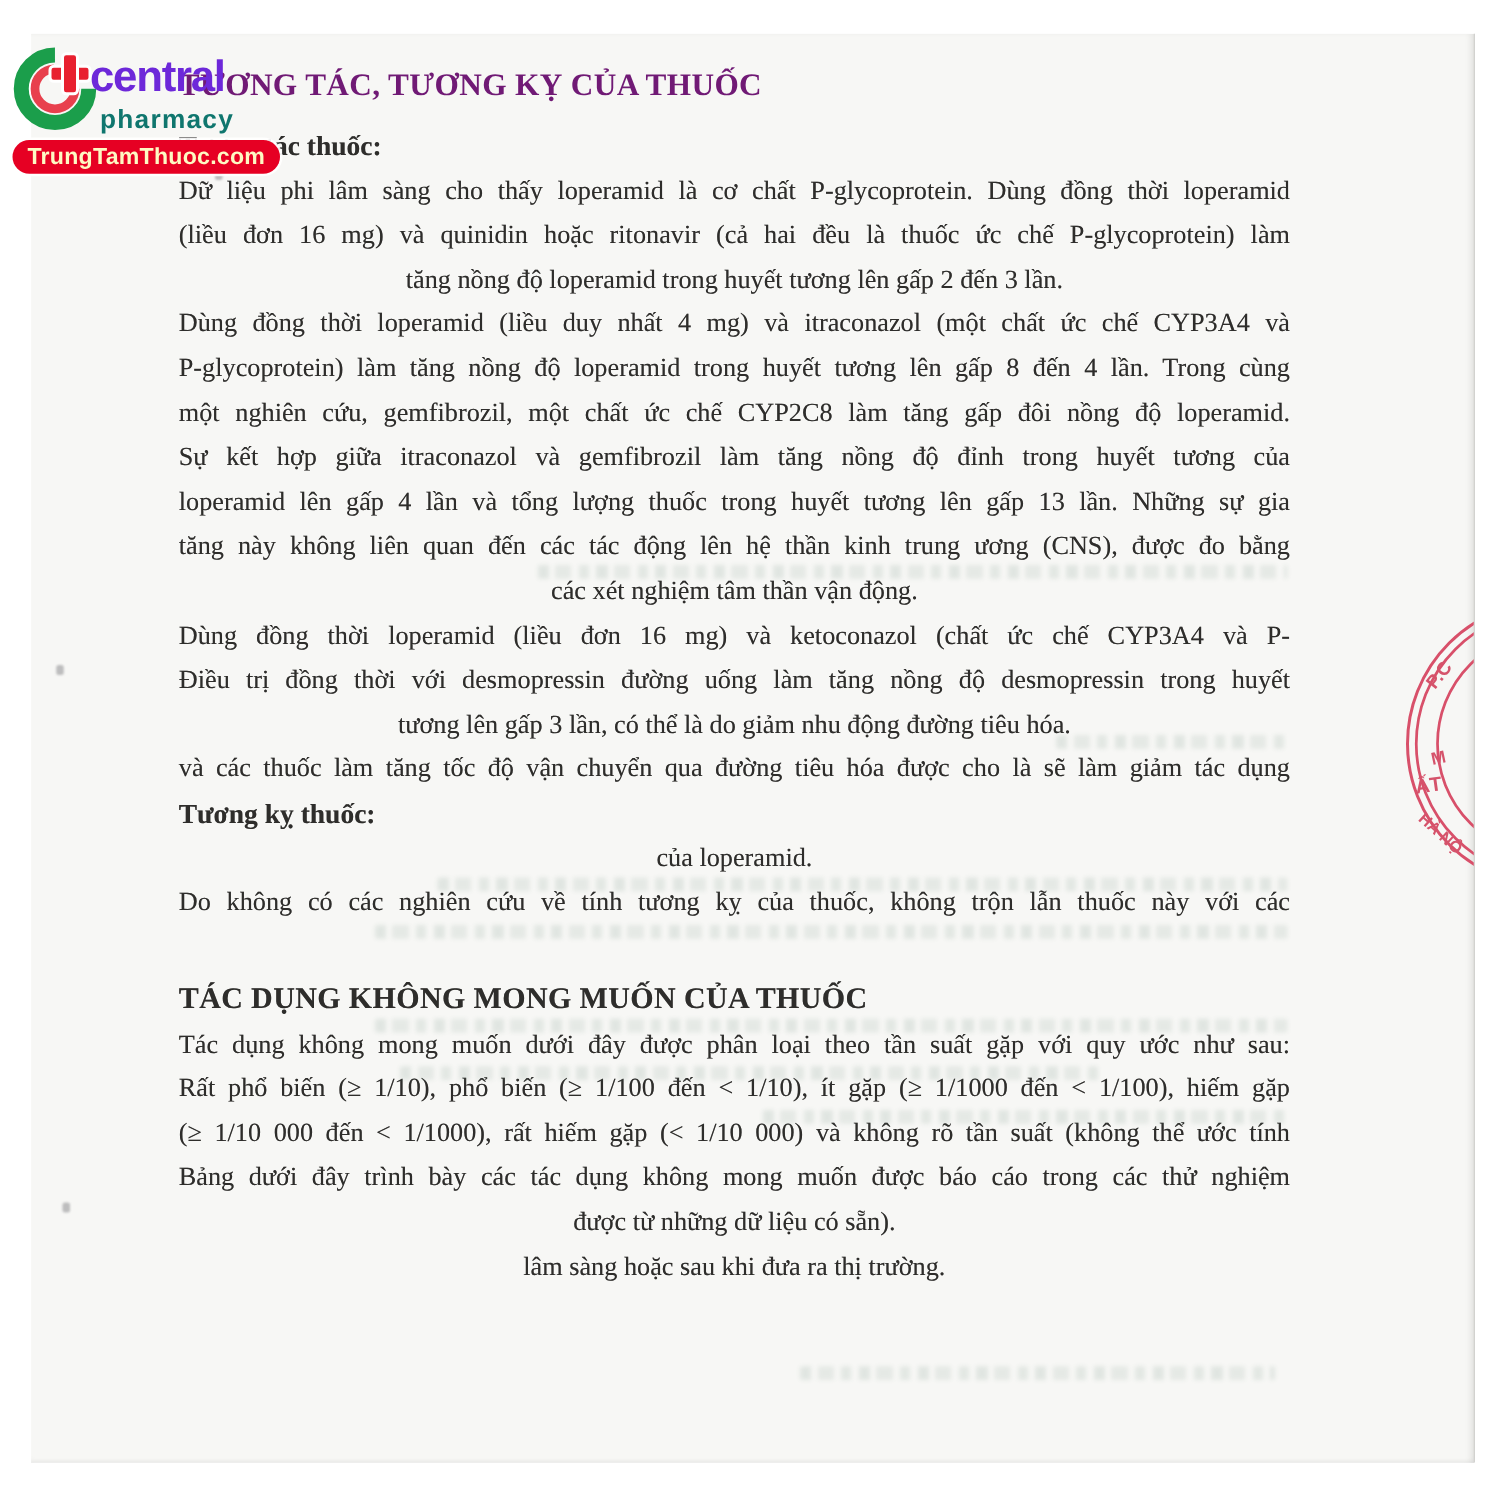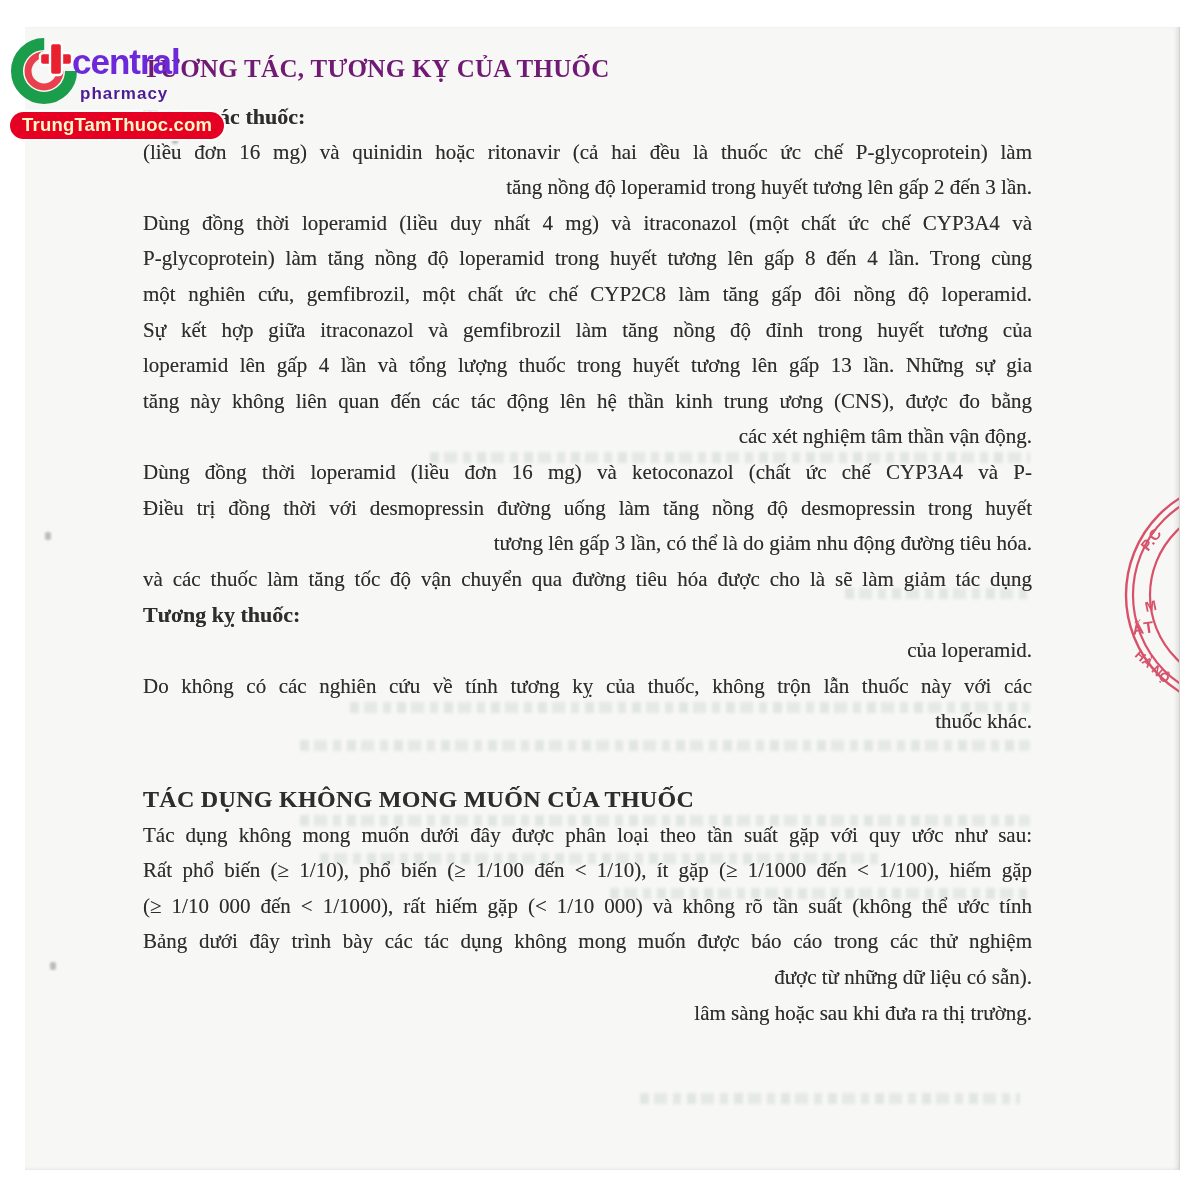--- a/index.html
+++ b/index.html
@@ -20,21 +20,21 @@
     position:absolute;left:118px;top:28px;margin:0;
     font-size:25px;font-weight:bold;letter-spacing:.3px;color:#701a75;
     white-space:nowrap;
   }
   .textflow{
     position:absolute;left:118px;top:72px;width:889px;color:#2e2d2b;
   }
   .row{height:35.6px;line-height:35.6px;font-size:21px;white-space:normal;
        text-shadow:0 0 .4px rgba(40,40,40,.45);}
   .k-j{text-align:justify;text-align-last:justify;}
-  .k-l{text-align:right;}
+  .k-l{text-align:center;}
   .k-sub{font-weight:bold;font-size:22px;}
   .k-h1{font-weight:bold;font-size:24px;margin-top:41px;height:37px;line-height:37px;
         letter-spacing:.3px;text-align:left;}
   
   .ghost{
     position:absolute;height:11px;opacity:.45;filter:blur(1.7px);border-radius:2px;
     background:repeating-linear-gradient(90deg,
       rgba(118,148,132,.38) 0 9px, rgba(118,148,132,0) 9px 14px,
       rgba(118,148,132,.30) 14px 27px, rgba(118,148,132,0) 27px 33px,
       rgba(118,148,132,.34) 33px 41px, rgba(118,148,132,0) 41px 47px);
@@ -48,21 +48,21 @@
   .stamp text{font-family:"Liberation Sans", sans-serif;font-weight:bold;fill:#d5536b;}
   
   .logo{position:absolute;left:8px;top:28px;width:210px;height:114px;
         font-family:"Liberation Sans", sans-serif;}
   .brand{
     position:absolute;left:64px;top:16px;
     font-size:35px;font-weight:bold;color:#6d28d9;letter-spacing:-1px;line-height:1;
   }
   .brandsub{
     position:absolute;left:72px;top:57px;
-    font-size:17px;font-weight:bold;color:#4c1d95;letter-spacing:1px;line-height:1;
+    font-size:21px;font-weight:bold;color:#0f766e;letter-spacing:1px;line-height:1;
   }
   .badge{
     position:absolute;left:2px;top:84px;
     background:#e60023;color:#fef9c3;border-radius:14px;
     font-size:18.5px;font-weight:bold;letter-spacing:.2px;
     padding:3px 12px 4px 12px;line-height:1.1;white-space:nowrap;
     box-shadow:0 0 0 2px rgba(255,255,255,.9);
   }
   .emblem{position:absolute;left:0px;top:2px;}
 </style>
@@ -70,37 +70,37 @@
 <body>
 
 <div class="canvas">
 
   <div class="page">
 
     <h1 class="title">TƯƠNG TÁC, TƯƠNG KỴ CỦA THUỐC</h1>
 
     <div class="textflow">
         <div class="row k-sub">Tương tác thuốc:</div>
+        <div class="row k-j">Dữ liệu phi lâm sàng cho thấy loperamid là cơ chất P-glycoprotein. Dùng đồng thời loperamid</div>
         <div class="row k-j">(liều đơn 16 mg) và quinidin hoặc ritonavir (cả hai đều là thuốc ức chế P-glycoprotein) làm</div>
         <div class="row k-l">tăng nồng độ loperamid trong huyết tương lên gấp 2 đến 3 lần.</div>
         <div class="row k-j">Dùng đồng thời loperamid (liều duy nhất 4 mg) và itraconazol (một chất ức chế CYP3A4 và</div>
         <div class="row k-j">P-glycoprotein) làm tăng nồng độ loperamid trong huyết tương lên gấp 8 đến 4 lần. Trong cùng</div>
         <div class="row k-j">một nghiên cứu, gemfibrozil, một chất ức chế CYP2C8 làm tăng gấp đôi nồng độ loperamid.</div>
         <div class="row k-j">Sự kết hợp giữa itraconazol và gemfibrozil làm tăng nồng độ đỉnh trong huyết tương của</div>
         <div class="row k-j">loperamid lên gấp 4 lần và tổng lượng thuốc trong huyết tương lên gấp 13 lần. Những sự gia</div>
         <div class="row k-j">tăng này không liên quan đến các tác động lên hệ thần kinh trung ương (CNS), được đo bằng</div>
         <div class="row k-l">các xét nghiệm tâm thần vận động.</div>
         <div class="row k-j">Dùng đồng thời loperamid (liều đơn 16 mg) và ketoconazol (chất ức chế CYP3A4 và P-</div>
         <div class="row k-j">Điều trị đồng thời với desmopressin đường uống làm tăng nồng độ desmopressin trong huyết</div>
         <div class="row k-l">tương lên gấp 3 lần, có thể là do giảm nhu động đường tiêu hóa.</div>
         <div class="row k-j">và các thuốc làm tăng tốc độ vận chuyển qua đường tiêu hóa được cho là sẽ làm giảm tác dụng</div>
         <div class="row k-sub">Tương kỵ thuốc:</div>
         <div class="row k-l">của loperamid.</div>
         <div class="row k-j">Do không có các nghiên cứu về tính tương kỵ của thuốc, không trộn lẫn thuốc này với các</div>
-        <div class="row k-l">thuốc khác.</div>
         <div class="row k-h1">TÁC DỤNG KHÔNG MONG MUỐN CỦA THUỐC</div>
         <div class="row k-j">Tác dụng không mong muốn dưới đây được phân loại theo tần suất gặp với quy ước như sau:</div>
         <div class="row k-j">Rất phổ biến (≥ 1/10), phổ biến (≥ 1/100 đến &lt; 1/10), ít gặp (≥ 1/1000 đến &lt; 1/100), hiếm gặp</div>
         <div class="row k-j">(≥ 1/10 000 đến &lt; 1/1000), rất hiếm gặp (&lt; 1/10 000) và không rõ tần suất (không thể ước tính</div>
         <div class="row k-j">Bảng dưới đây trình bày các tác dụng không mong muốn được báo cáo trong các thử nghiệm</div>
         <div class="row k-l">được từ những dữ liệu có sẵn).</div>
         <div class="row k-l">lâm sàng hoặc sau khi đưa ra thị trường.</div>
       </div>
 
     <div class="ghost" style="left:405px;top:425px;width:600px;"></div>

